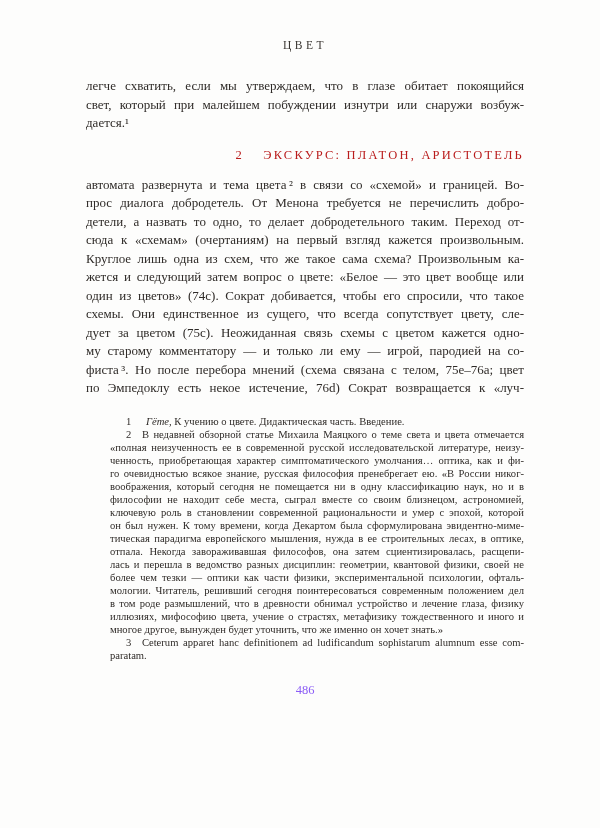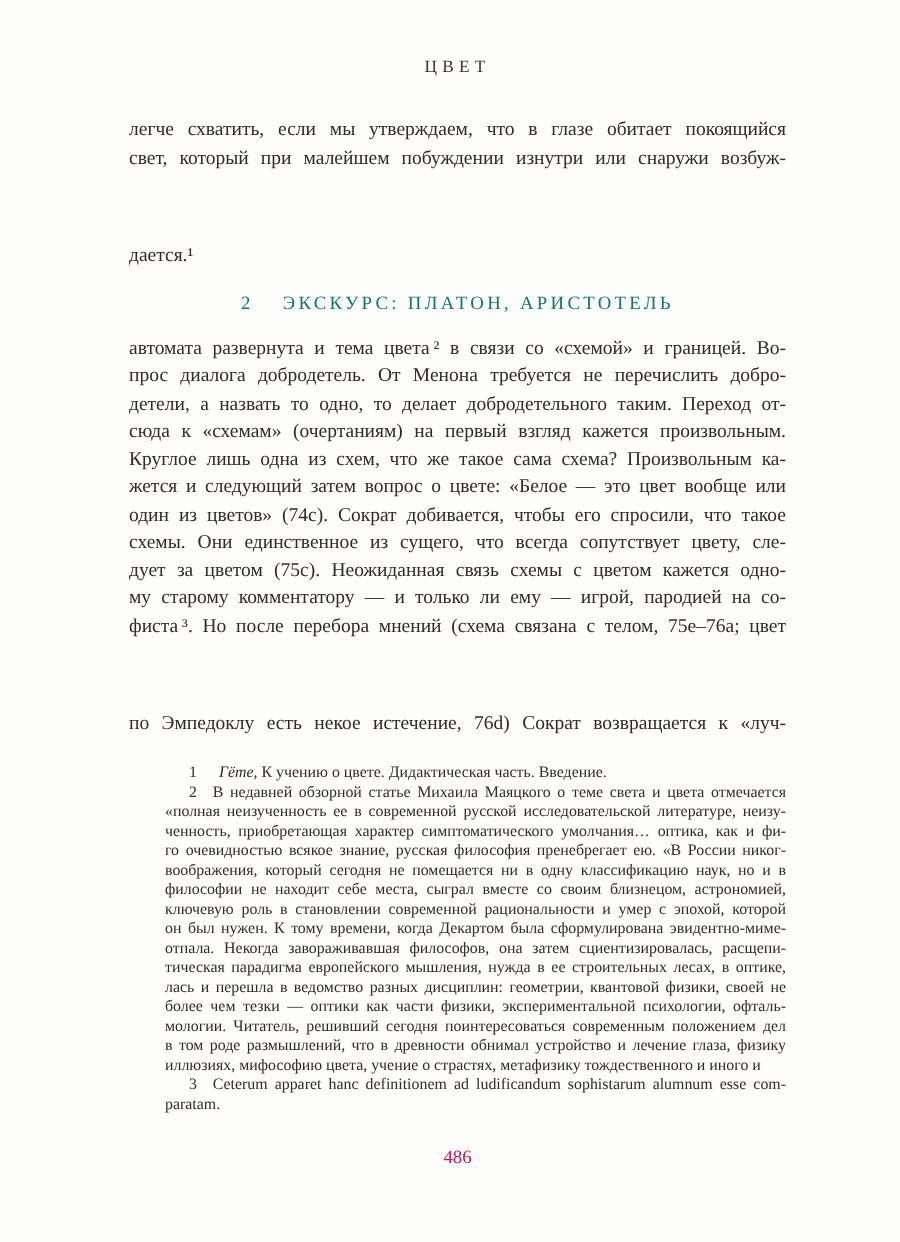--- a/index.html
+++ b/index.html
@@ -22,50 +22,50 @@
     letter-spacing: 3.5px;
     color: #3a3632;
     line-height: 14px;
   }
   .para { font-size: 13px; line-height: 18.5px; }
   .para.intro { margin-top: 25px; }
   .line {
     text-align: justify;
     text-align-last: justify;
   }
-  .para .line:last-child { text-align-last: left; margin-top: 47px; }
+  .para .line:last-child { text-align-last: left; }
   .para.cont .line:last-child { text-align-last: justify; }
   .heading {
     margin: 15px 0 13px 0;
-    text-align: center;
+    text-align: right;
     font-size: 12.5px;
     font-weight: normal;
     letter-spacing: 2.2px;
-    color: #0f766e;
+    color: #b91c1c;
   }
   .heading .h-num { margin-right: 14px; }
   .footnotes {
     margin-top: 17px;
     font-size: 10.6px;
     line-height: 13px;
     margin-left: 24px;
   }
   .fn-para .line:last-child { text-align-last: left; }
   .fn-para .line:first-child { padding-left: 16px; }
   .fn1 {
     padding-left: 16px;
     text-align: justify;
   }
   .fn1 .fn-marker { margin-right: 12px; }
   .fn1 .fn-author { font-style: italic; }
   .page-number {
     margin-top: 21px;
     text-align: center;
     font-size: 12.5px;
-    color: #be185d;
+    color: #8b5cf6;
   }
 </style>
 </head>
 <body>
 
 <div class="page">
 
   <div class="running-head">ЦВЕТ</div>
 
   <div class="para intro">
@@ -102,27 +102,28 @@
     </div>
     <div class="fn-para">
         <div class="line">2 В недавней обзорной статье Михаила Маяцкого о теме света и цвета отмечается</div>
         <div class="line">«полная неизученность ее в современной русской исследовательской литературе, неизу-</div>
         <div class="line">ченность, приобретающая характер симптоматического умолчания… оптика, как и фи-</div>
         <div class="line">го очевидностью всякое знание, русская философия пренебрегает ею. «В России никог-</div>
         <div class="line">воображения, который сегодня не помещается ни в одну классификацию наук, но и в</div>
         <div class="line">философии не находит себе места, сыграл вместе со своим близнецом, астрономией,</div>
         <div class="line">ключевую роль в становлении современной рациональности и умер с эпохой, которой</div>
         <div class="line">он был нужен. К тому времени, когда Декартом была сформулирована эвидентно-миме-</div>
+        <div class="line">тическая парадигма европейского мышления, нужда в ее строительных лесах, в оптике,</div>
         <div class="line">отпала. Некогда завораживавшая философов, она затем сциентизировалась, расщепи-</div>
-        <div class="line">тическая парадигма европейского мышления, нужда в ее строительных лесах, в оптике,</div>
         <div class="line">лась и перешла в ведомство разных дисциплин: геометрии, квантовой физики, своей не</div>
         <div class="line">более чем тезки — оптики как части физики, экспериментальной психологии, офталь-</div>
         <div class="line">мологии. Читатель, решивший сегодня поинтересоваться современным положением дел</div>
         <div class="line">в том роде размышлений, что в древности обнимал устройство и лечение глаза, физику</div>
         <div class="line">иллюзиях, мифософию цвета, учение о страстях, метафизику тождественного и иного и</div>
+        <div class="line">многое другое, вынужден будет уточнить, что же именно он хочет знать.»</div>
       </div>
     <div class="fn-para">
         <div class="line">3 Ceterum apparet hanc definitionem ad ludificandum sophistarum alumnum esse com-</div>
         <div class="line">paratam.</div>
       </div>
   </div>
 
   <div class="page-number">486</div>
 
 </div>

